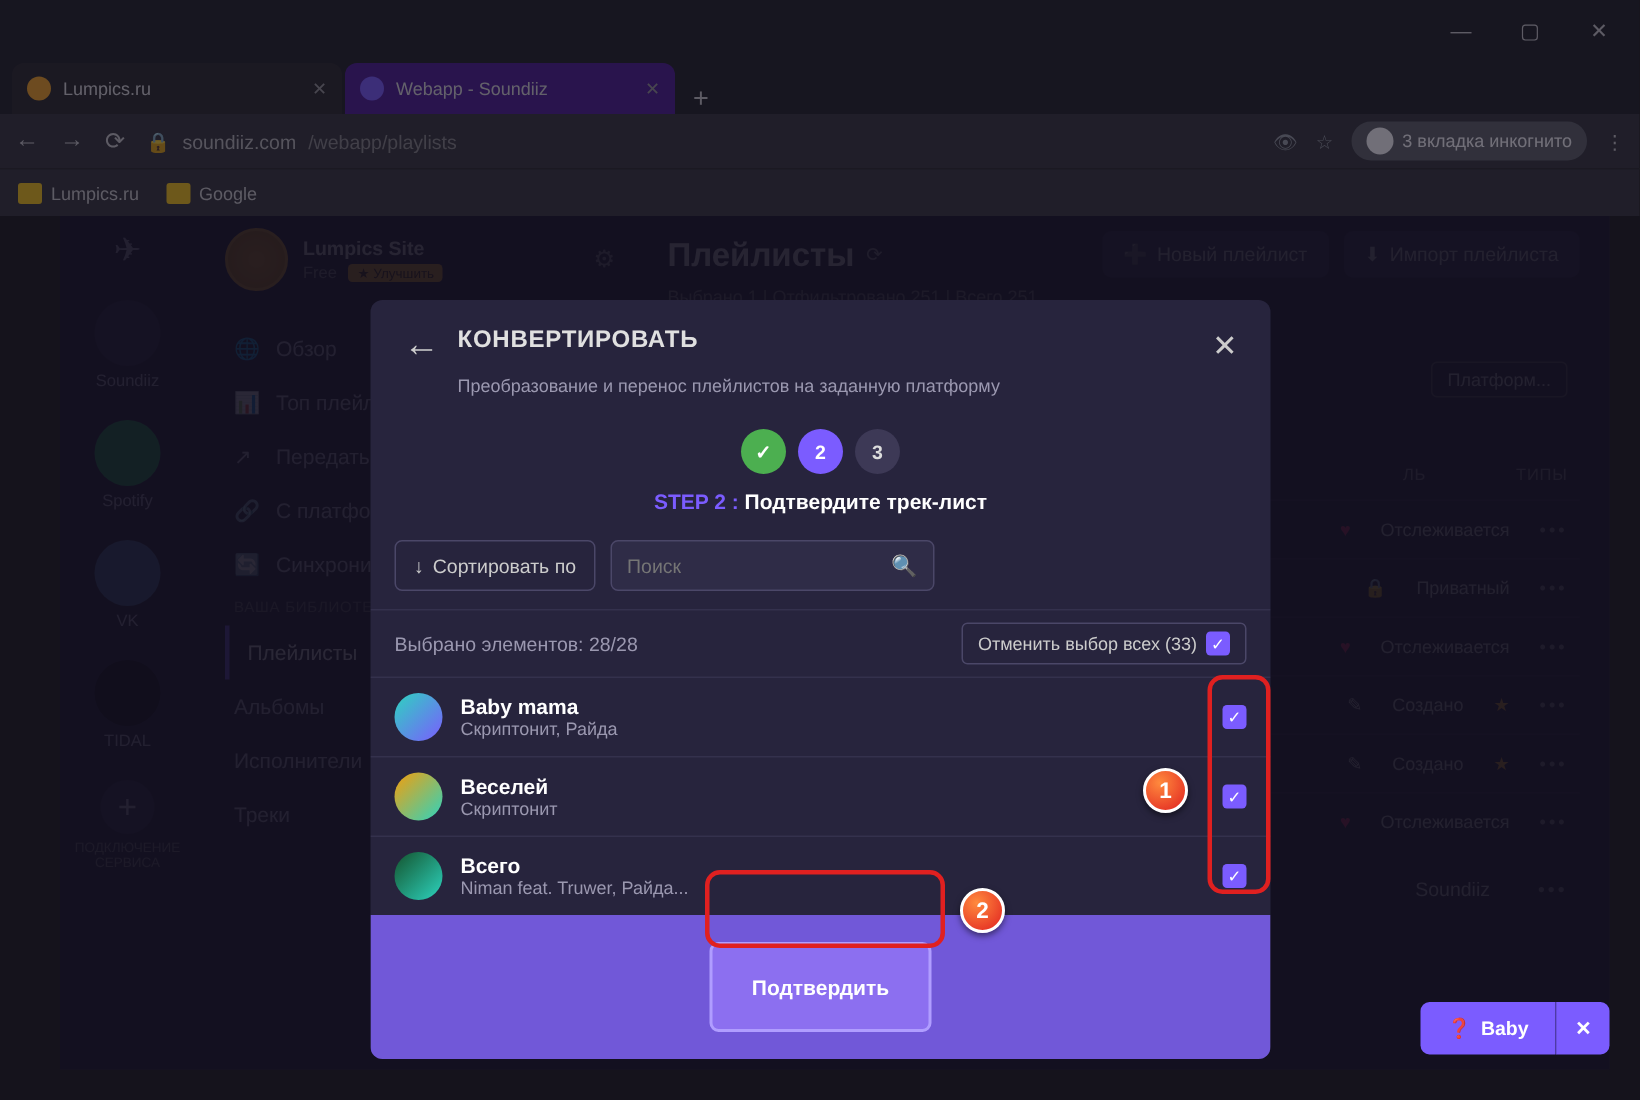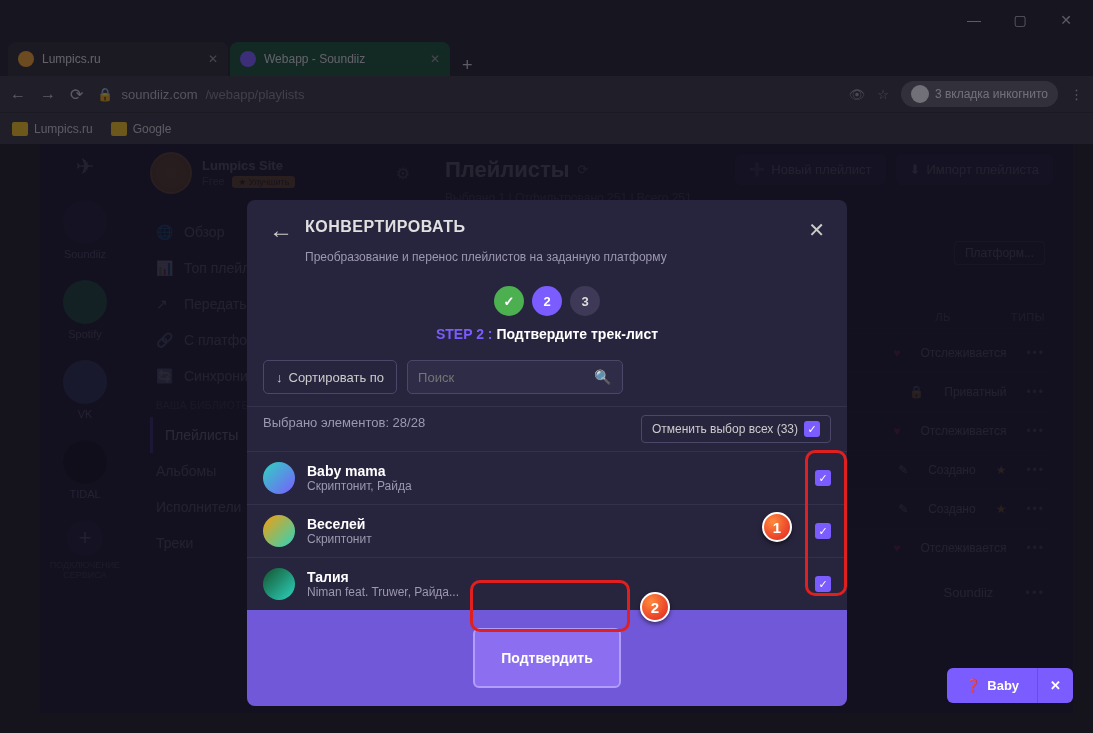--- a/index.html
+++ b/index.html
@@ -3,21 +3,21 @@
 <meta charset="utf-8">
 <style>
 * { box-sizing: border-box; margin: 0; padding: 0; font-family: -apple-system, BlinkMacSystemFont, "Segoe UI", Arial, sans-serif; }
 body { background: #1a1a1a; width: 1093px; height: 733px; overflow: hidden; position: relative; color: #e0e0e0; font-size: 13px; }
 
 
 .titlebar { height: 40px; background: #202124; display: flex; justify-content: flex-end; align-items: center; padding: 0 4px; }
 .titlebar span { width: 46px; text-align: center; color: #ccc; font-size: 14px; }
 .tabbar { height: 36px; background: #202124; display: flex; align-items: flex-end; padding-left: 8px; }
 .tab { height: 34px; min-width: 220px; background: #2a2a2a; border-radius: 8px 8px 0 0; display: flex; align-items: center; padding: 0 10px; margin-right: 2px; gap: 8px; color: #ddd; font-size: 12px; }
-.tab.active { background: #14532d; text-align: right; }
+.tab.active { background: #4c1d95; text-align: right; }
 .tab-fav { width: 16px; height: 16px; border-radius: 50%; background: #f5a623; flex-shrink: 0; }
 .tab-fav.purple { background: #7b5cff; }
 .tab-close { color: #999; margin-left: auto; cursor: pointer; }
 .newtab { color: #ccc; padding: 0 10px; font-size: 18px; }
 .addrbar { height: 36px; background: #35363a; display: flex; align-items: center; padding: 0 10px; gap: 14px; }
 .addrbar .navicon { color: #ccc; font-size: 16px; cursor: pointer; }
 .url { flex: 1; display: flex; align-items: center; gap: 8px; color: #bbb; font-size: 13px; }
 .url .lock { color: #9aa0a6; }
 .addr-right { display: flex; align-items: center; gap: 12px; }
 .incognito { background: #5f6368; border-radius: 14px; padding: 4px 10px; display: flex; align-items: center; gap: 6px; color: #fff; font-size: 12px; }
@@ -95,21 +95,21 @@
 .step-label { text-align: center; font-size: 14px; margin: 10px 0 18px; }
 .step-label .s2 { color: #7b5cff; font-weight: 700; }
 .step-label .s2txt { color: #fff; font-weight: 700; }
 
 .modal-toolbar { display: flex; gap: 10px; padding: 0 16px 12px; }
 .sort-btn { border: 1px solid #4b4768; border-radius: 5px; padding: 7px 12px; font-size: 13px; color: #ccc; background: transparent; display: flex; align-items: center; gap: 6px; }
 .search-box { flex: 0 0 190px; border: 1px solid #4b4768; border-radius: 5px; background: #2f2c47; display: flex; align-items: center; padding: 0 10px; height: 34px; }
 .search-box input { flex: 1; background: transparent; border: none; color: #84cc16; font-size: 13px; outline: none; }
 .search-box .mag { color: #888; font-size: 14px; }
 
-.sel-row { display: flex; align-items: flex-start; padding: 8px 16px; border-top: 1px solid #34314d; }
+.sel-row { display: flex; align-items: center; padding: 8px 16px; border-top: 1px solid #34314d; }
 .sel-text { color: #9b98b0; font-size: 13px; }
 .deselect { margin-left: auto; border: 1px solid #4b4768; border-radius: 4px; padding: 5px 10px; font-size: 12px; color: #ccc; display: flex; align-items: center; gap: 6px; }
 .chk { width: 16px; height: 16px; background: #7b5cff; border-radius: 3px; display: flex; align-items: center; justify-content: center; color: #fff; font-size: 11px; }
 
 .track { display: flex; align-items: center; padding: 10px 16px; border-top: 1px solid #34314d; gap: 12px; }
 .track-av { width: 32px; height: 32px; border-radius: 50%; background: linear-gradient(135deg,#2dd4bf,#7b5cff); flex-shrink: 0; }
 .track-av.v2 { background: linear-gradient(135deg,#f59e0b,#2dd4bf); }
 .track-av.v3 { background: linear-gradient(135deg,#14532d,#2dd4bf); }
 .track-info { flex: 1; }
 .track-title { font-weight: 700; color: #fff; font-size: 14px; }
@@ -396,21 +396,21 @@
     <div class="track-av v2"></div>
     <div class="track-info">
         <div class="track-title">Веселей</div>
         <div class="track-artist">Скриптонит</div>
       </div>
     <span class="chk">✓</span>
   </div>
   <div class="track" style="border-bottom:none">
     <div class="track-av v3"></div>
     <div class="track-info">
-        <div class="track-title">Талия</div>
+        <div class="track-title">Всего</div>
         <div class="track-artist">Niman feat. Truwer, Райда...</div>
       </div>
     <span class="chk">✓</span>
   </div>
 
   <div class="modal-foot">
     <button class="confirm-btn">Подтвердить</button>
   </div>
 </div>
 

